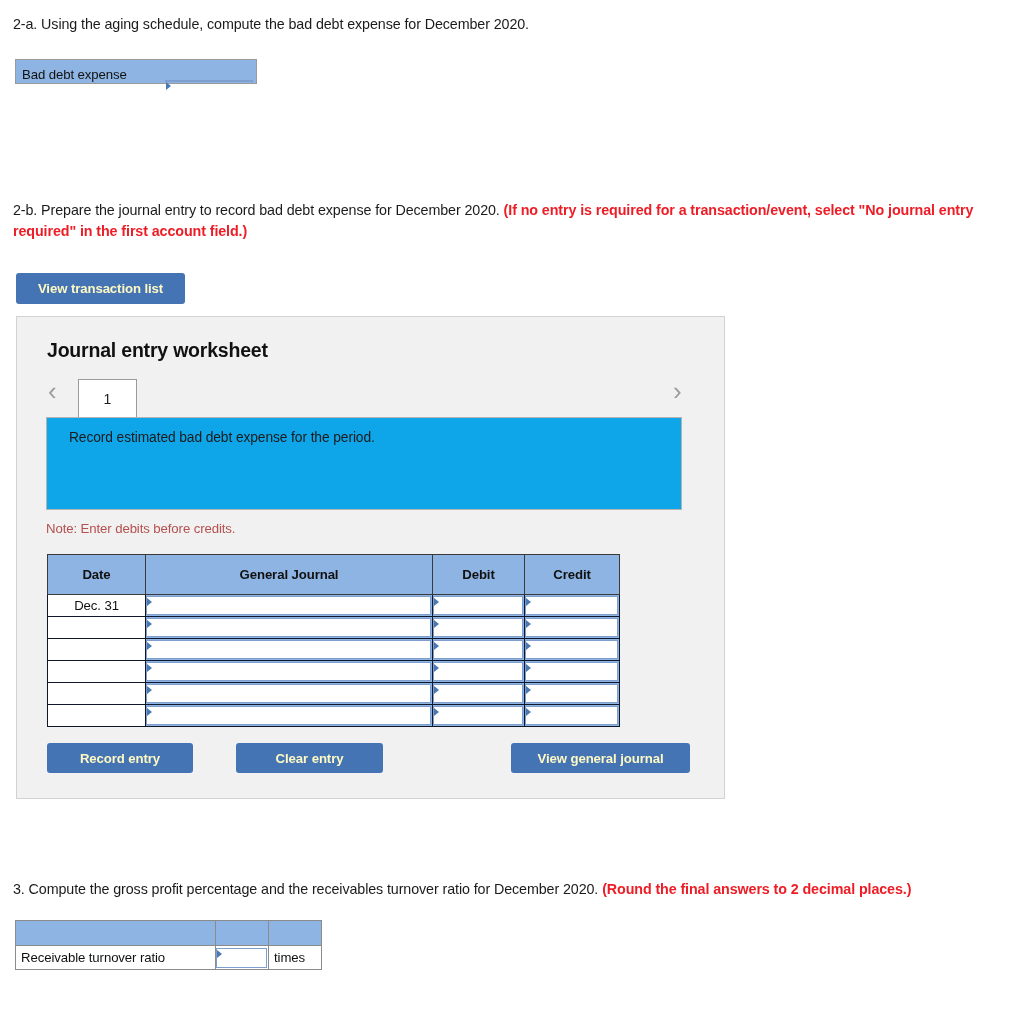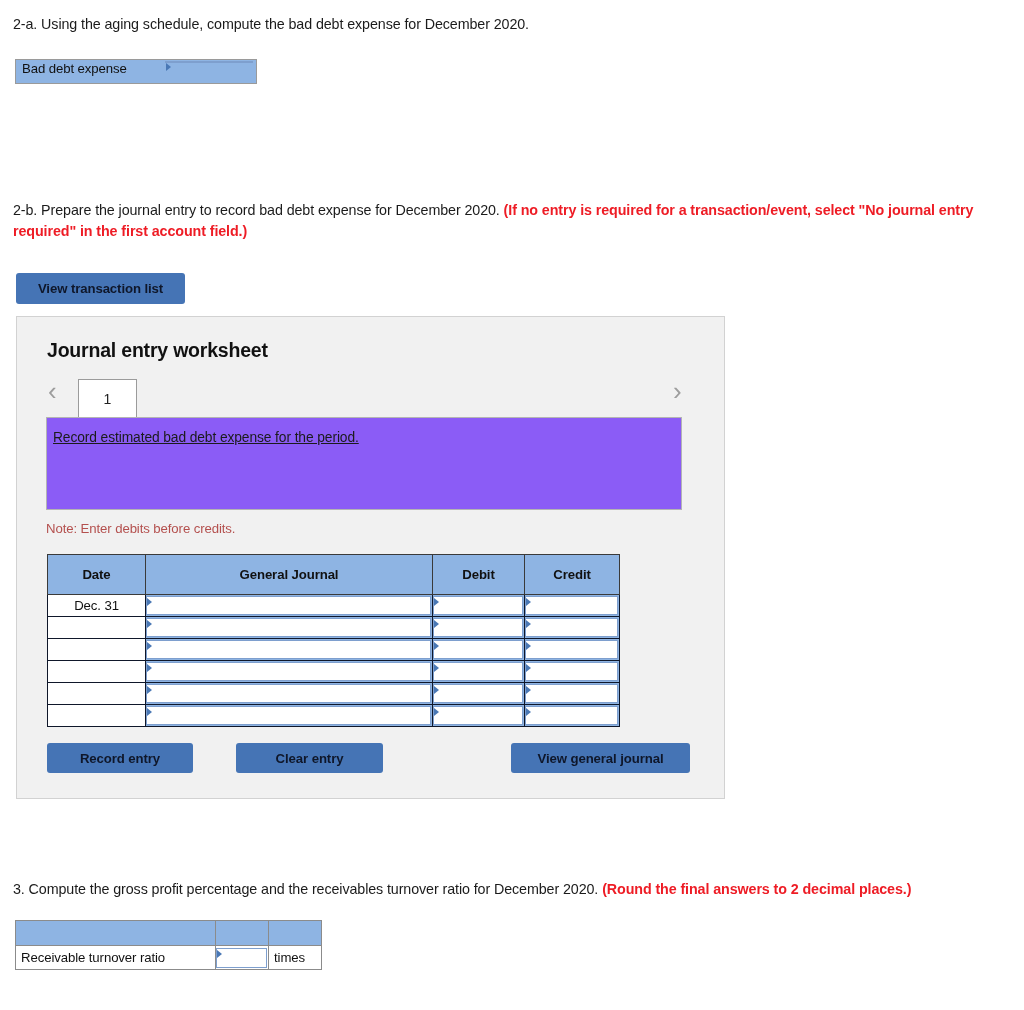--- a/index.html
+++ b/index.html
@@ -25,21 +25,21 @@
     color: #ee1c25;
     font-weight: bold;
   }
 
   
   .ansbox {
     position: absolute;
     border: 1px solid #9a9a9a;
     background: #8eb4e3;
     display: flex;
-    align-items: flex-start;
+    align-items: flex-end;
     padding: 1px;
   }
   .ansbox .lbl {
     background: #8eb4e3;
     font-size: 13.2px;
     color: #111;
     display: flex;
     align-items: center;
     padding: 0 5px;
     letter-spacing: -0.1px;
@@ -58,21 +58,21 @@
     width: 0; height: 0;
     border-left: 5px solid #4a78b5;
     border-top: 4px solid transparent;
     border-bottom: 4px solid transparent;
   }
 
   
   .btn {
     position: absolute;
     background: #4574b5;
-    color: #0f172a;
+    color: #fef9c3;
     font-size: 13.2px;
     font-weight: bold;
     border: none;
     border-radius: 3px;
     display: flex;
     align-items: center;
     justify-content: center;
     cursor: pointer;
     letter-spacing: -0.1px;
   }
@@ -106,27 +106,26 @@
     border-bottom: none;
     display: flex;
     align-items: center;
     justify-content: center;
     font-size: 14px;
     color: #222;
     cursor: pointer;
   }
   .descbox {
     position: absolute;
-    background: #8b5cf6;
+    background: #0ea5e9;
     border: 1px solid #b4b4b4;
     font-size: 13.8px;
     color: #1b1b1b;
-    padding: 12px 0 0 6px;
-    letter-spacing: -0.1px;
-    text-decoration: underline;
+    padding: 12px 0 0 22px;
+    letter-spacing: -0.1px;
   }
   .note {
     position: absolute;
     font-size: 13.2px;
     color: #b4504e;
     letter-spacing: -0.1px;
   }
 
   
   .jtable {

